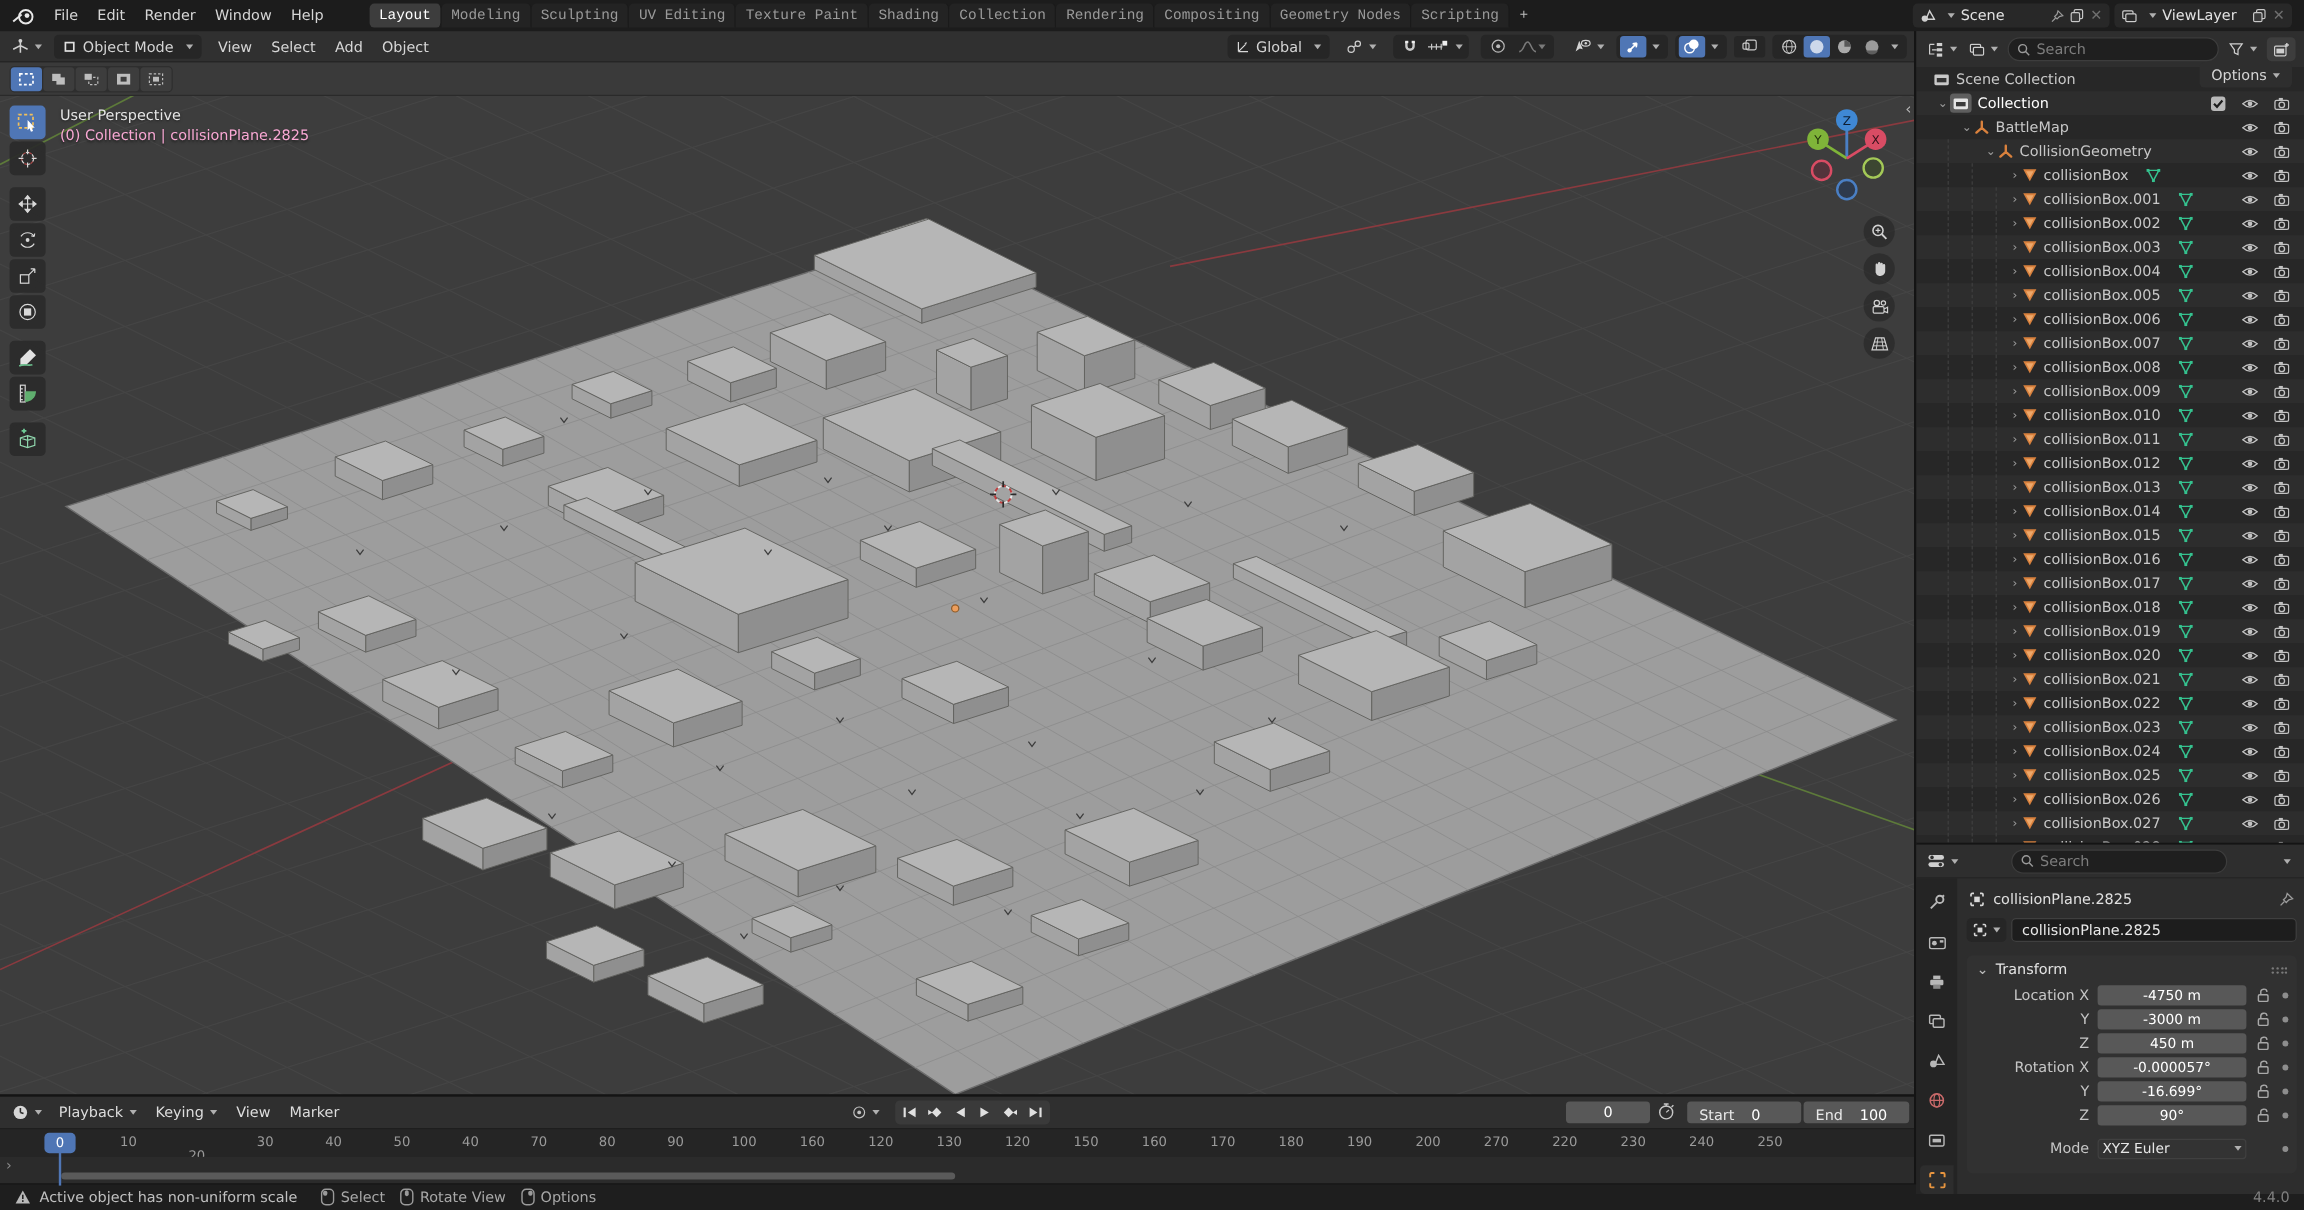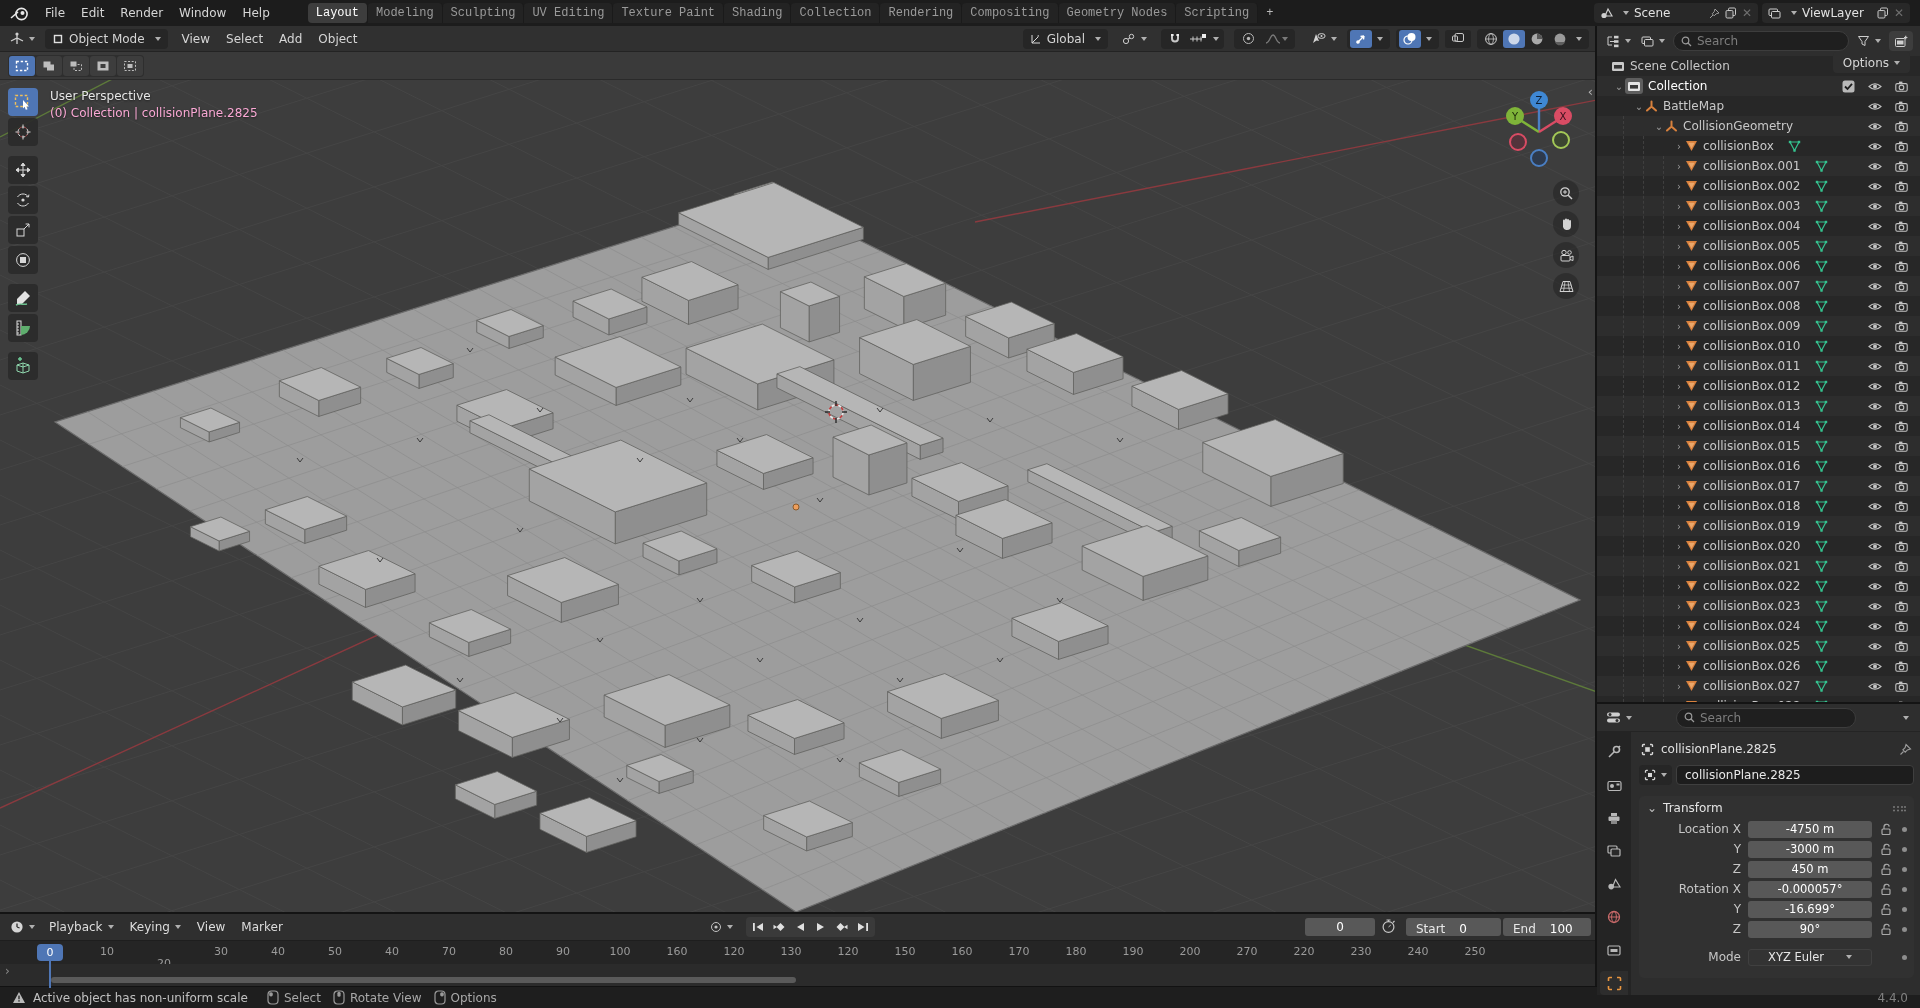--- a/index.html
+++ b/index.html
@@ -97,21 +97,21 @@
   .bc-pin { margin-left:auto; }
   .name-row { height:26px; display:flex; align-items:center; gap:4px; margin-bottom:8px; }
   .mini-field { background:#262626; border-radius:4px; height:20px; display:flex; align-items:center; padding:0 5px; gap:4px; }
   .name-input { flex:1; background:#1d1d1d; border:1px solid #3f3f3f; border-radius:4px; height:20px; color:#e8e8e8; padding:0 8px; font-family:inherit; font-size:12px; outline:none; }
   .panel { background:#313131; border-radius:5px; padding-bottom:10px; }
   .panel-header { height:24px; display:flex; align-items:center; gap:6px; padding:0 8px; color:#e4e4e4; }
   .panel-grip { margin-left:auto; }
   .prop-row { display:flex; align-items:center; height:18px; margin-bottom:2px; }
   .prop-label { width:102px; text-align:right; margin-right:7px; color:#c6c6c6; flex:none; }
   .val-field { width:124px; height:17px; background:#585858; border-radius:3px; color:#fff; text-align:center; line-height:17px; font-size:11.5px; flex:none; }
-  .mode-field { width:124px; height:17px; background:#333333; border:1px solid #404040; border-radius:3px; color:#e6e6e6; display:flex; align-items:center; padding:0 19px; font-size:11.5px; flex:none; }
+  .mode-field { width:124px; height:17px; background:#333333; border:1px solid #404040; border-radius:3px; color:#e6e6e6; display:flex; align-items:center; padding:0 3px; font-size:11.5px; flex:none; }
   .mode-field .chev { margin-left:auto; }
   .lock { margin-left:8px; }
   .anim-dot { width:5px; height:5px; border-radius:50%; background:#8d8d8d; margin-left:10px; }
   .group-gap { height:8px; }
   
   .statusbar { height:22px; background:#1e1e1e; border-top:1px solid #121212; display:flex; align-items:center; padding:0 12px; gap:7px; color:#a8a8a8; }
   .hint { display:flex; align-items:center; gap:5px; margin-left:12px; }
   .sb-version { margin-left:auto; color:#808080; }
 </style>
 </head>

